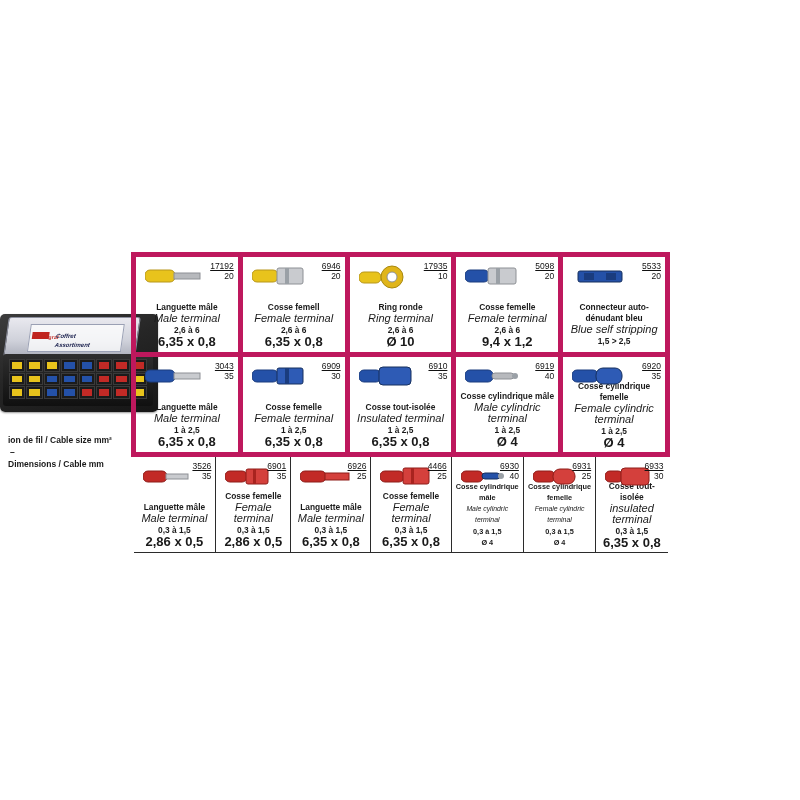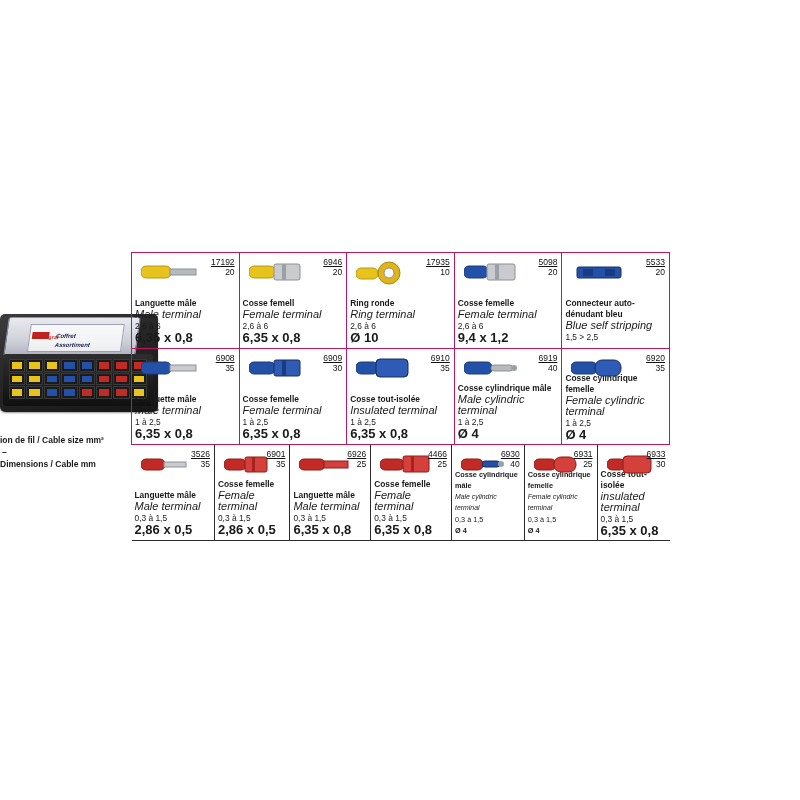--- a/index.html
+++ b/index.html
@@ -105,40 +105,40 @@
     position: absolute;
     left: 2px; top: 2px; right: 2px; bottom: 2px;
     display: block;
   }
   .t-y i { background: #e8c31c; }
   .t-b i { background: #2451a8; }
   .t-r i { background: #c22a26; }
 
   .legend {
     position: absolute;
-    left: 0;
+    left: 8px;
     top: 184px;
     width: 172px;
     font-size: 8.5px;
     line-height: 12px;
     font-weight: bold;
   }
   .legend-dash { padding-left: 2px; }
 
   
   #grid-table {
     position: absolute;
     left: 131px;
     top: 252px;
     width: 539px;
     border-collapse: collapse;
     table-layout: fixed;
   }
   #grid-table td {
-    border: 1px solid #be185d;
+    border: 5px solid #be185d;
     vertical-align: top;
     padding: 0;
   }
   .cell {
     padding: 4px 3px 5px 3px;
     height: 95px;
     box-sizing: border-box;
     display: flex;
     flex-direction: column;
   }
@@ -160,35 +160,36 @@
     text-decoration: underline;
     line-height: 10px;
     color: #111;
   }
   .ref-qty {
     font-size: 8.5px;
     line-height: 10px;
     color: #111;
   }
   .cell-text {
+    text-align: center;
     margin-top: 20px;
   }
   .t-name {
     font-size: 8.4px;
     font-weight: bold;
     line-height: 11px;
   }
   .t-name-en {
     font-size: 11px;
     font-style: italic;
     line-height: 11px;
   }
   .t-size {
     font-size: 8.4px;
-    font-weight: normal;
+    font-weight: bold;
     line-height: 11px;
     margin-top: 1px;
   }
   .t-dim {
     font-size: 13px;
     font-weight: bold;
     line-height: 11px;
   }
   .small .t-name { font-size: 7.3px; }
   .small .t-name-en { font-size: 6.9px; }
@@ -415,21 +416,21 @@
 
     <tr>
       <td>
         <div class="cell">
           <div class="cell-art">
             <svg class="art" width="58" height="22" viewBox="0 0 58 22">
               <rect x="0" y="5" width="30" height="12" rx="5" fill="#2451a8" stroke="#1a3c7e"></rect>
               <rect x="29" y="8" width="26" height="6" fill="#c9cbcf" stroke="#8d9095"></rect>
             </svg>
             <div class="ref-row">
-              <span class="ref-no">6908</span>
+              <span class="ref-no">3043</span>
               <span class="ref-qty">35</span>
             </div>
           </div>
           <div class="cell-text">
             <div class="t-name">Languette mâle</div>
             <div class="t-name-en">Male terminal</div>
             <div class="t-size">1 à 2,5</div>
             <div class="t-dim">6,35 x 0,8</div>
           </div>
         </div>

